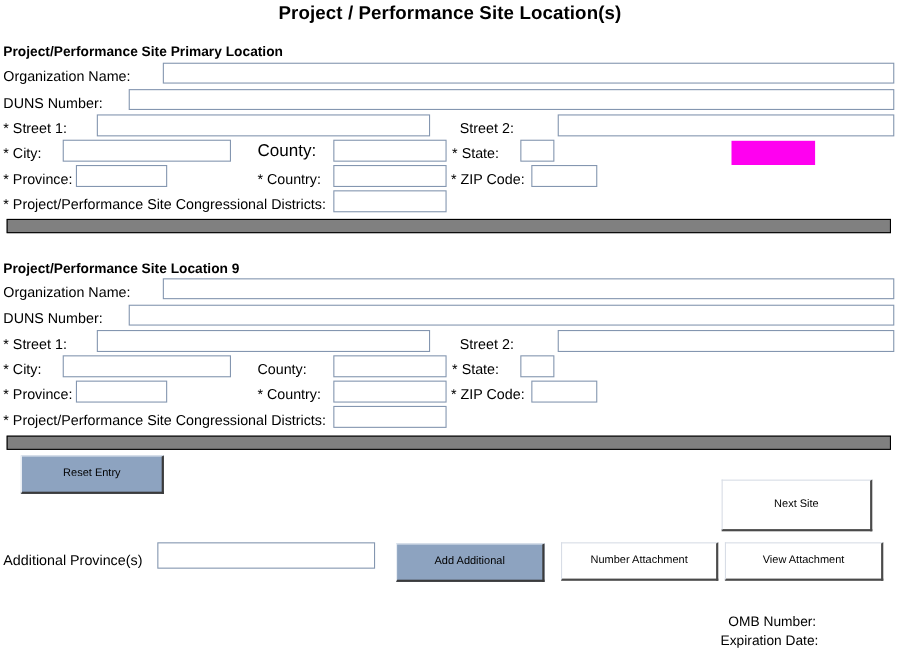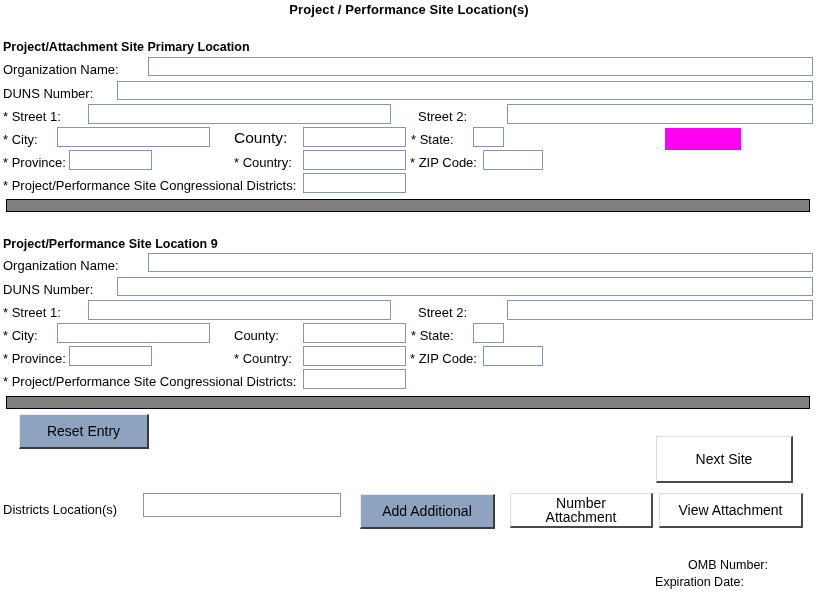--- a/index.html
+++ b/index.html
@@ -17,21 +17,21 @@
     overflow: hidden;
   }
   .abs { position: absolute; }
 
   
   #page-title {
     top: 2px;
     left: 0;
     width: 818px;
     text-align: center;
-    font-size: 13px;
+    font-size: 17px;
     font-weight: bold;
     letter-spacing: 0.1px;
   }
 
   
   .section-heading {
     left: 3px;
     font-size: 12.5px;
     font-weight: bold;
     white-space: nowrap;
@@ -71,21 +71,21 @@
   .divider {
     background: #808080;
     border: 1px solid #000000;
     box-sizing: border-box;
   }
 
   
   .btn {
     box-sizing: border-box;
     font-family: "Liberation Sans", sans-serif;
-    font-size: 14px;
+    font-size: 10px;
     color: #000000;
     text-align: center;
     cursor: pointer;
     padding: 16px;
     line-height: 1;
     display: flex;
     align-items: center;
     justify-content: center;
   }
   .btn-blue {
@@ -108,21 +108,21 @@
     font-size: 12.5px;
     white-space: nowrap;
     text-align: right;
   }
 </style>
 </head>
 <body>
 
 <div class="abs" id="page-title">Project / Performance Site Location(s)</div>
 
-<div class="abs section-heading" style="top:40px;">Project/Attachment Site Primary Location</div>
+<div class="abs section-heading" style="top:40px;">Project/Performance Site Primary Location</div>
 
 <div class="abs lbl" style="top:62px; left:3px;">Organization Name:</div>
 <input class="abs fld" style="top: 57px; left: 148px; width: 665px; height: 19px;" value="">
 
 <div class="abs lbl" style="top:86px; left:3px;">DUNS Number:</div>
 <input class="abs fld" style="top: 81px; left: 117px; width: 696px; height: 19px;" value="">
 
 <div class="abs lbl" style="top:109px; left:3px;">* Street 1:</div>
 <input class="abs fld" style="top: 104px; left: 88px; width: 303px; height: 20px;" value="">
 <div class="abs lbl" style="top:109px; left:418px;">Street 2:</div>
@@ -181,29 +181,29 @@
 <div class="abs divider" style="top:396px; left:6px; width:804px; height:13px;"></div>
 
 <div class="abs btn btn-blue" style="top:414px; left:19px; width:130px; height:28px;">
   <span>Reset Entry</span>
 </div>
 
 <div class="abs btn btn-white" style="top:436px; left:656px; width:137px; height:47px;">
   <span>Next Site</span>
 </div>
 
-<div class="abs lbl" style="top:502px; left:3px;">Districts Location(s)</div>
+<div class="abs lbl" style="top:502px; left:3px;">Additional Province(s)</div>
 <input class="abs fld" style="top: 493px; left: 143px; width: 198px; height: 24px;" value="">
 
 <div class="abs btn btn-blue" style="top:494px; left:360px; width:135px; height:28px;">
   <span>Add Additional</span>
 </div>
 
 <div class="abs btn btn-white" style="top:493px; left:510px; width:143px; height:28px;">
   <span>Number Attachment</span>
 </div>
 
 <div class="abs btn btn-white" style="top:493px; left:659px; width:144px; height:28px;">
   <span>View  Attachment</span>
 </div>
 
-<div class="abs footer-line" style="top:558px; left:504px; width:264px;">OMB Number:</div>
+<div class="abs footer-line" style="top:558px; left:478px; width:264px;">OMB Number:</div>
 <div class="abs footer-line" style="top:575px; left:480px; width:264px;">Expiration Date:</div>
 
 </body></html>

